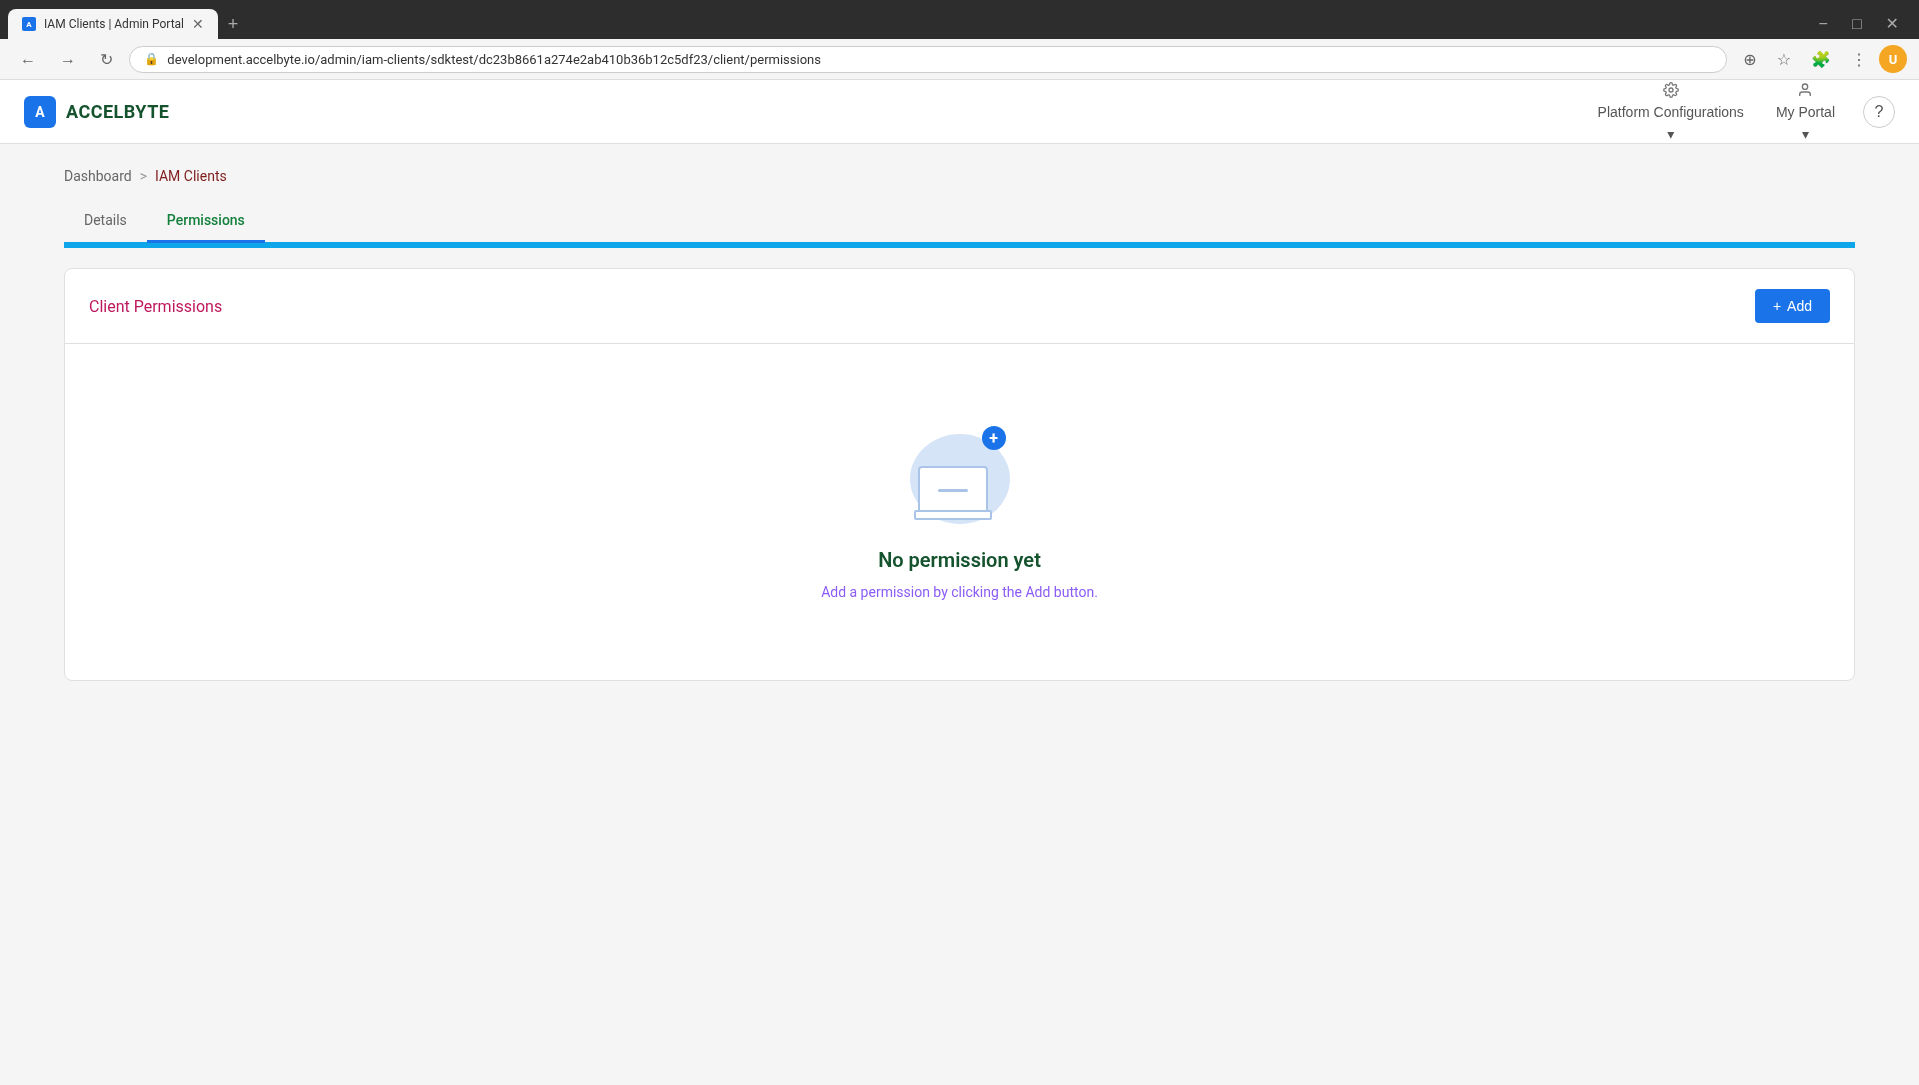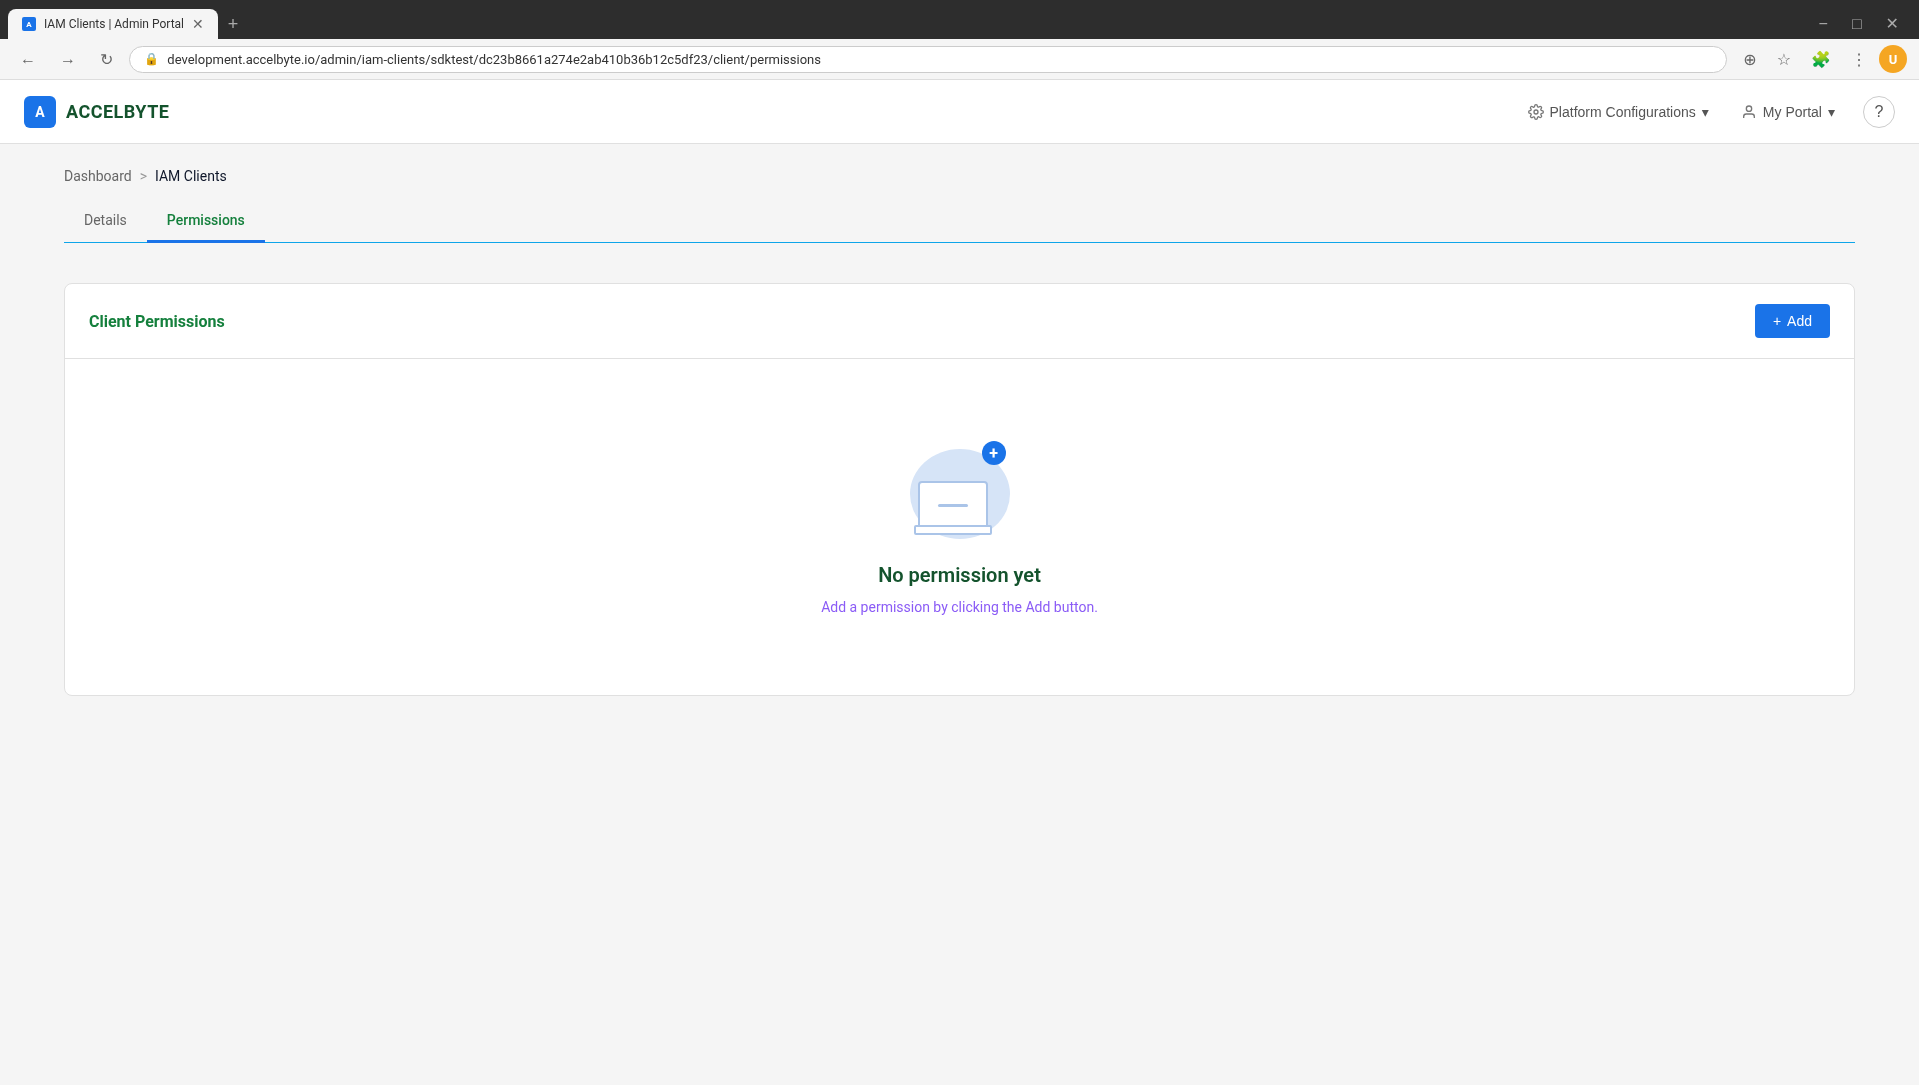--- a/index.html
+++ b/index.html
@@ -24,42 +24,42 @@
     .toolbar-icons { display: flex; gap: 4px; align-items: center; }
     .toolbar-icon-btn { background: transparent; border: none; color: #666; font-size: 16px; cursor: pointer; padding: 4px 8px; border-radius: 50%; }
     .user-avatar { width: 28px; height: 28px; background: #f5a623; border-radius: 50%; display: flex; align-items: center; justify-content: center; color: white; font-size: 13px; font-weight: bold; cursor: pointer; }
 
     
     .app-header { background: white; border-bottom: 1px solid #e0e0e0; display: flex; align-items: center; padding: 0 24px; height: 64px; }
     .logo-area { display: flex; align-items: center; gap: 10px; }
     .logo-icon { width: 32px; height: 32px; background: #1a73e8; border-radius: 6px; display: flex; align-items: center; justify-content: center; color: white; font-size: 14px; font-weight: bold; }
     .logo-text { font-size: 18px; font-weight: 700; color: #14532d; letter-spacing: 0.5px; }
     .header-nav { margin-left: auto; display: flex; align-items: center; gap: 8px; }
-    .header-nav-btn { display: flex; align-items: center; gap: 6px; background: transparent; border: none; color: #555; font-size: 14px; cursor: pointer; padding: 8px 12px; border-radius: 4px; }
+    .header-nav-btn { display: flex; align-items: center; gap: 6px; background: transparent; border: none; color: #555; font-size: 14px; cursor: pointer; padding: 8px 12px; border-radius: 4px; flex-direction: column; }
     .header-nav-btn svg { color: #777; }
     .help-btn { width: 32px; height: 32px; border: 1px solid #ccc; border-radius: 50%; background: white; cursor: pointer; display: flex; align-items: center; justify-content: center; font-size: 16px; color: #555; margin-left: 8px; }
 
     
     .page-content { padding: 24px 64px; }
     .breadcrumb { display: flex; align-items: center; gap: 8px; font-size: 14px; color: #666; margin-bottom: 16px; }
     .breadcrumb a { color: #666; text-decoration: none; }
     .breadcrumb-separator { color: #999; }
-    .breadcrumb-current { color: #0f172a; }
+    .breadcrumb-current { color: #7f1d1d; }
 
     .page-title { font-size: 28px; font-weight: 600; color: #222; margin-bottom: 24px; }
 
     
-    .tabs { display: flex; border-bottom: 1px solid #0ea5e9; margin-bottom: 40px; }
+    .tabs { display: flex; border-bottom: 6px solid #0ea5e9; margin-bottom: 20px; }
     .tab-item { padding: 12px 20px; font-size: 14px; color: #666; cursor: pointer; border-bottom: 3px solid transparent; margin-bottom: -1px; }
     .tab-item.active { color: #15803d; border-bottom-color: #1a73e8; font-weight: 500; }
 
     
     .card { background: white; border: 1px solid #e0e0e0; border-radius: 8px; overflow: hidden; }
     .card-header { display: flex; align-items: center; justify-content: space-between; padding: 20px 24px; border-bottom: 1px solid #e0e0e0; }
-    .card-title { font-size: 16px; font-weight: 700; color: #15803d; }
+    .card-title { font-size: 16px; font-weight: 400; color: #be185d; }
     .add-btn { display: flex; align-items: center; gap: 6px; background: #1a73e8; color: white; border: none; border-radius: 4px; padding: 9px 18px; font-size: 14px; font-weight: 500; cursor: pointer; }
 
     
     .empty-state { display: flex; flex-direction: column; align-items: center; justify-content: center; padding: 80px 24px; }
     .empty-illustration { position: relative; width: 120px; height: 100px; margin-bottom: 24px; }
     .empty-bg-circle { width: 100px; height: 90px; background: #d6e4f7; border-radius: 50%; position: absolute; bottom: 0; left: 10px; }
     .laptop-body { position: absolute; bottom: 10px; left: 18px; width: 70px; height: 48px; background: white; border: 2px solid #aac4e8; border-radius: 4px; display: flex; align-items: center; justify-content: center; }
     .laptop-keyboard { position: absolute; bottom: 4px; left: 14px; width: 78px; height: 10px; background: white; border: 2px solid #aac4e8; border-radius: 2px; }
     .laptop-screen-line { width: 30px; height: 3px; background: #aac4e8; border-radius: 2px; }
     .plus-circle { position: absolute; top: 2px; right: 14px; width: 24px; height: 24px; background: #1a73e8; border-radius: 50%; display: flex; align-items: center; justify-content: center; color: white; font-size: 16px; font-weight: bold; }

